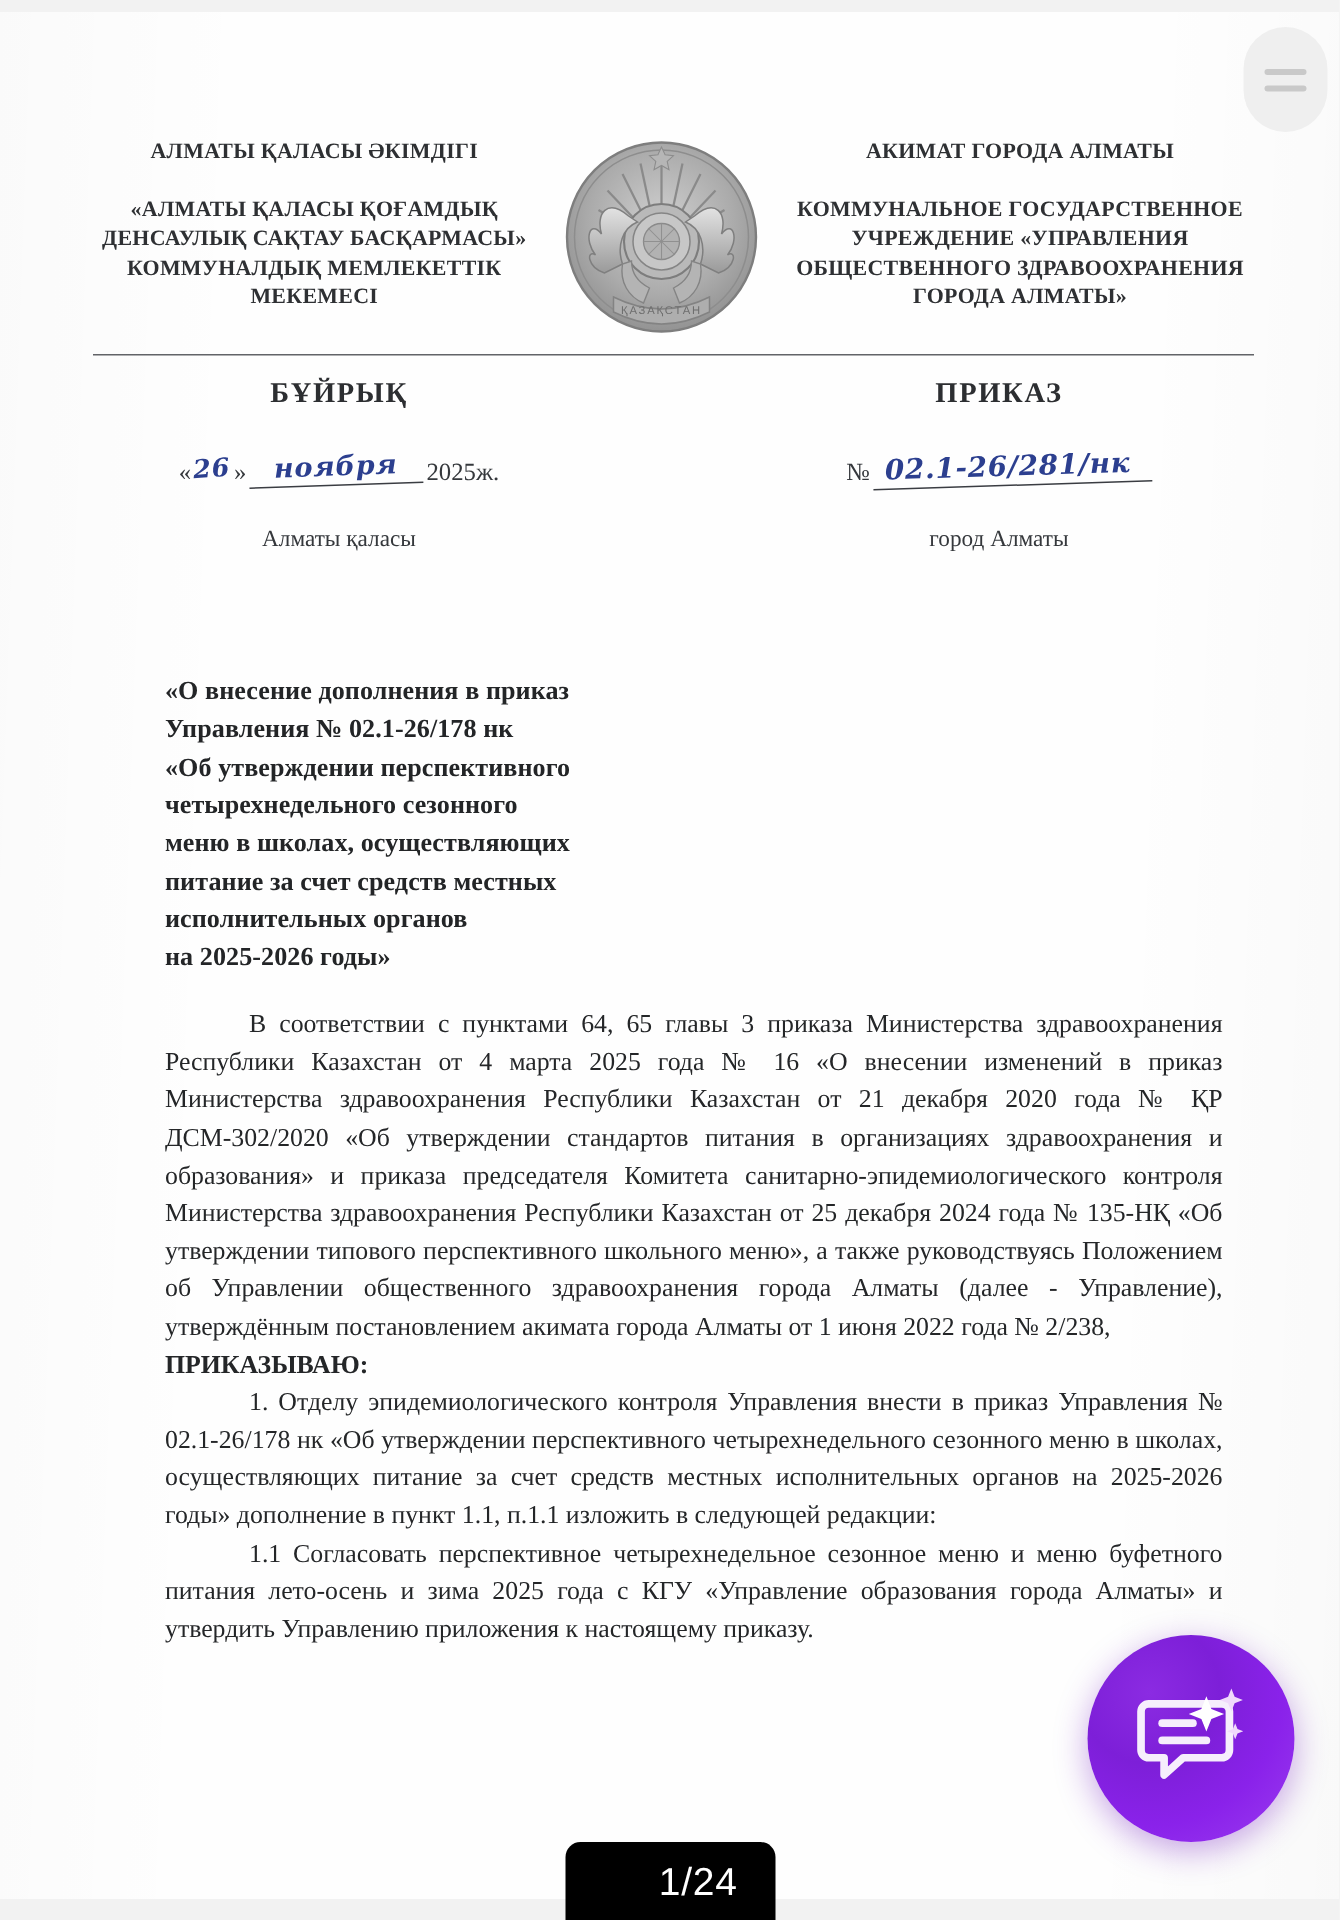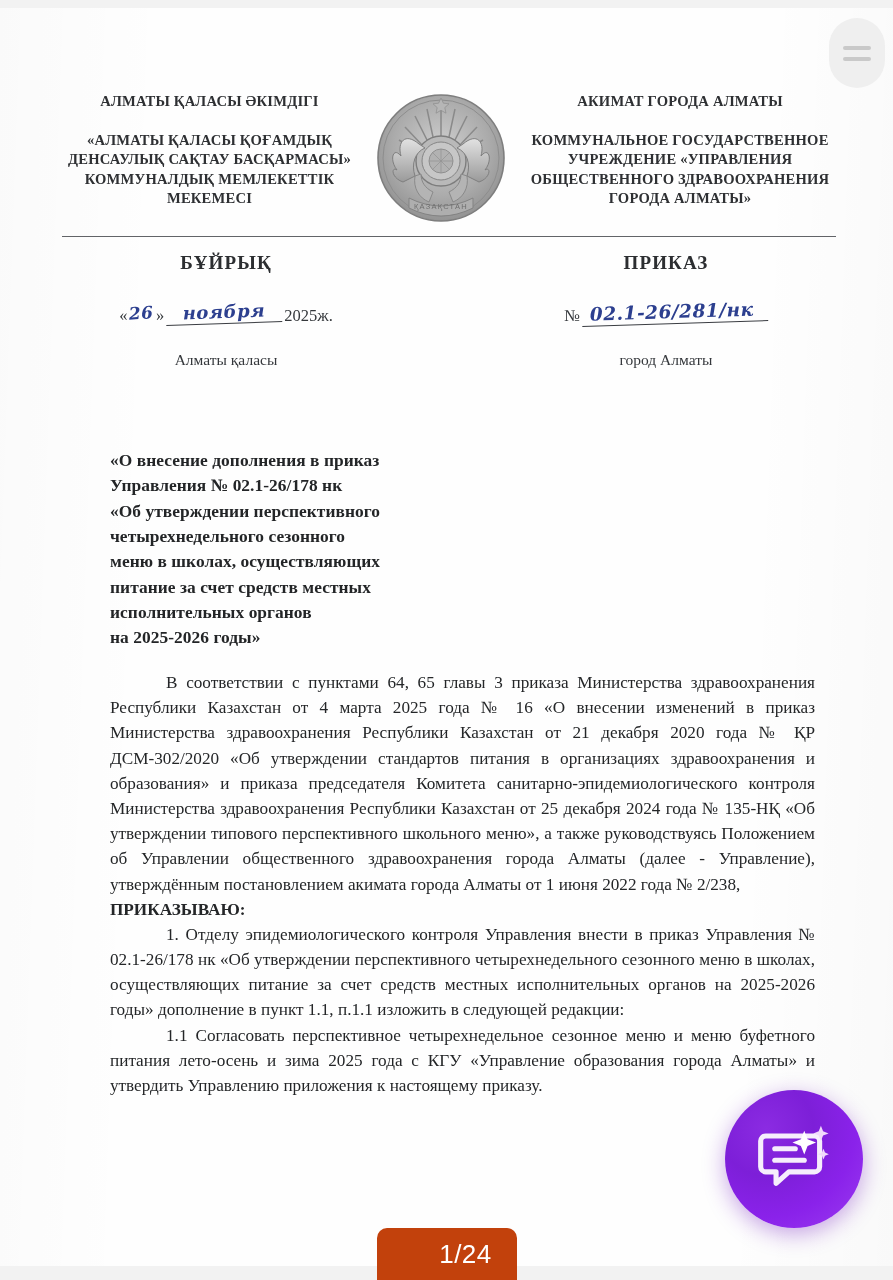--- a/index.html
+++ b/index.html
@@ -235,21 +235,21 @@
   }
   #chat-fab svg { width: 82px; height: 82px; display: block; }
 
   
   #page-indicator {
     position: absolute;
     left: 377px;
     bottom: 0;
     width: 140px;
     height: 52px;
-    background: #c2410c;
+    background: #000000;
     border-radius: 10px 10px 0 0;
     display: flex;
     align-items: center;
     justify-content: center;
     color: #ffffff;
     font-family: "Liberation Sans", sans-serif;
     font-size: 26px;
     letter-spacing: 0.5px;
     z-index: 42;
     padding-left: 37px;

